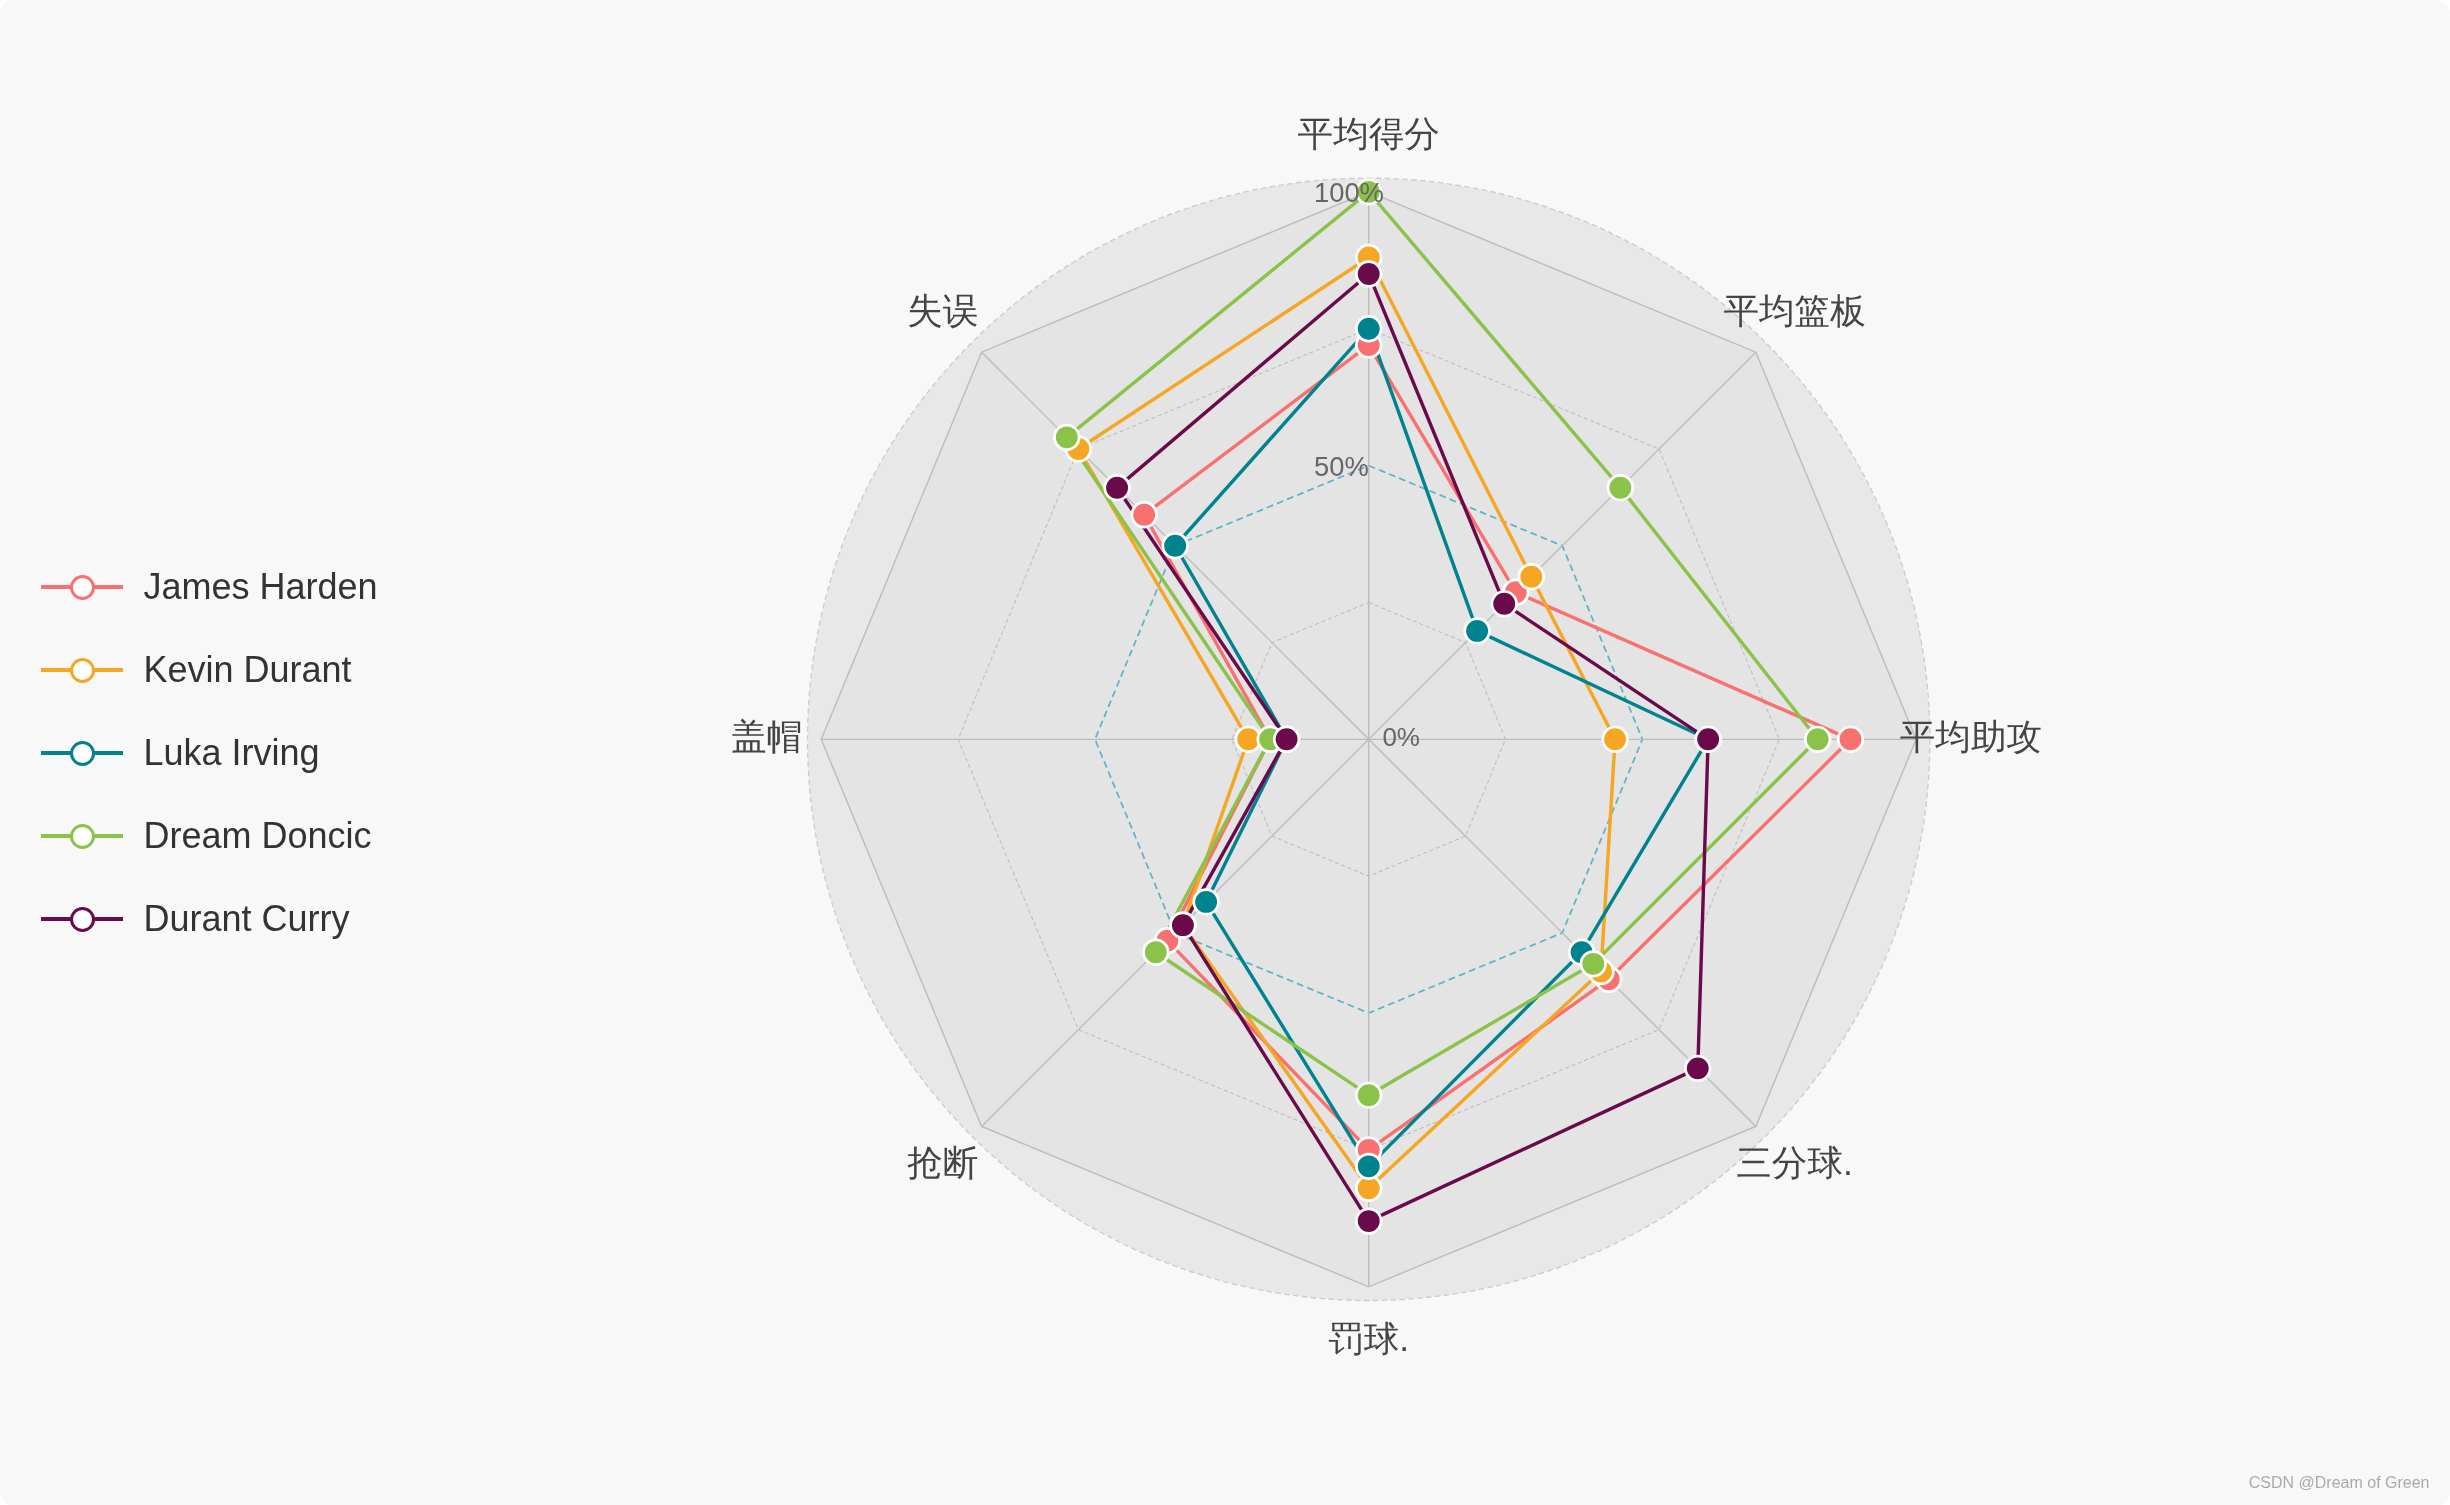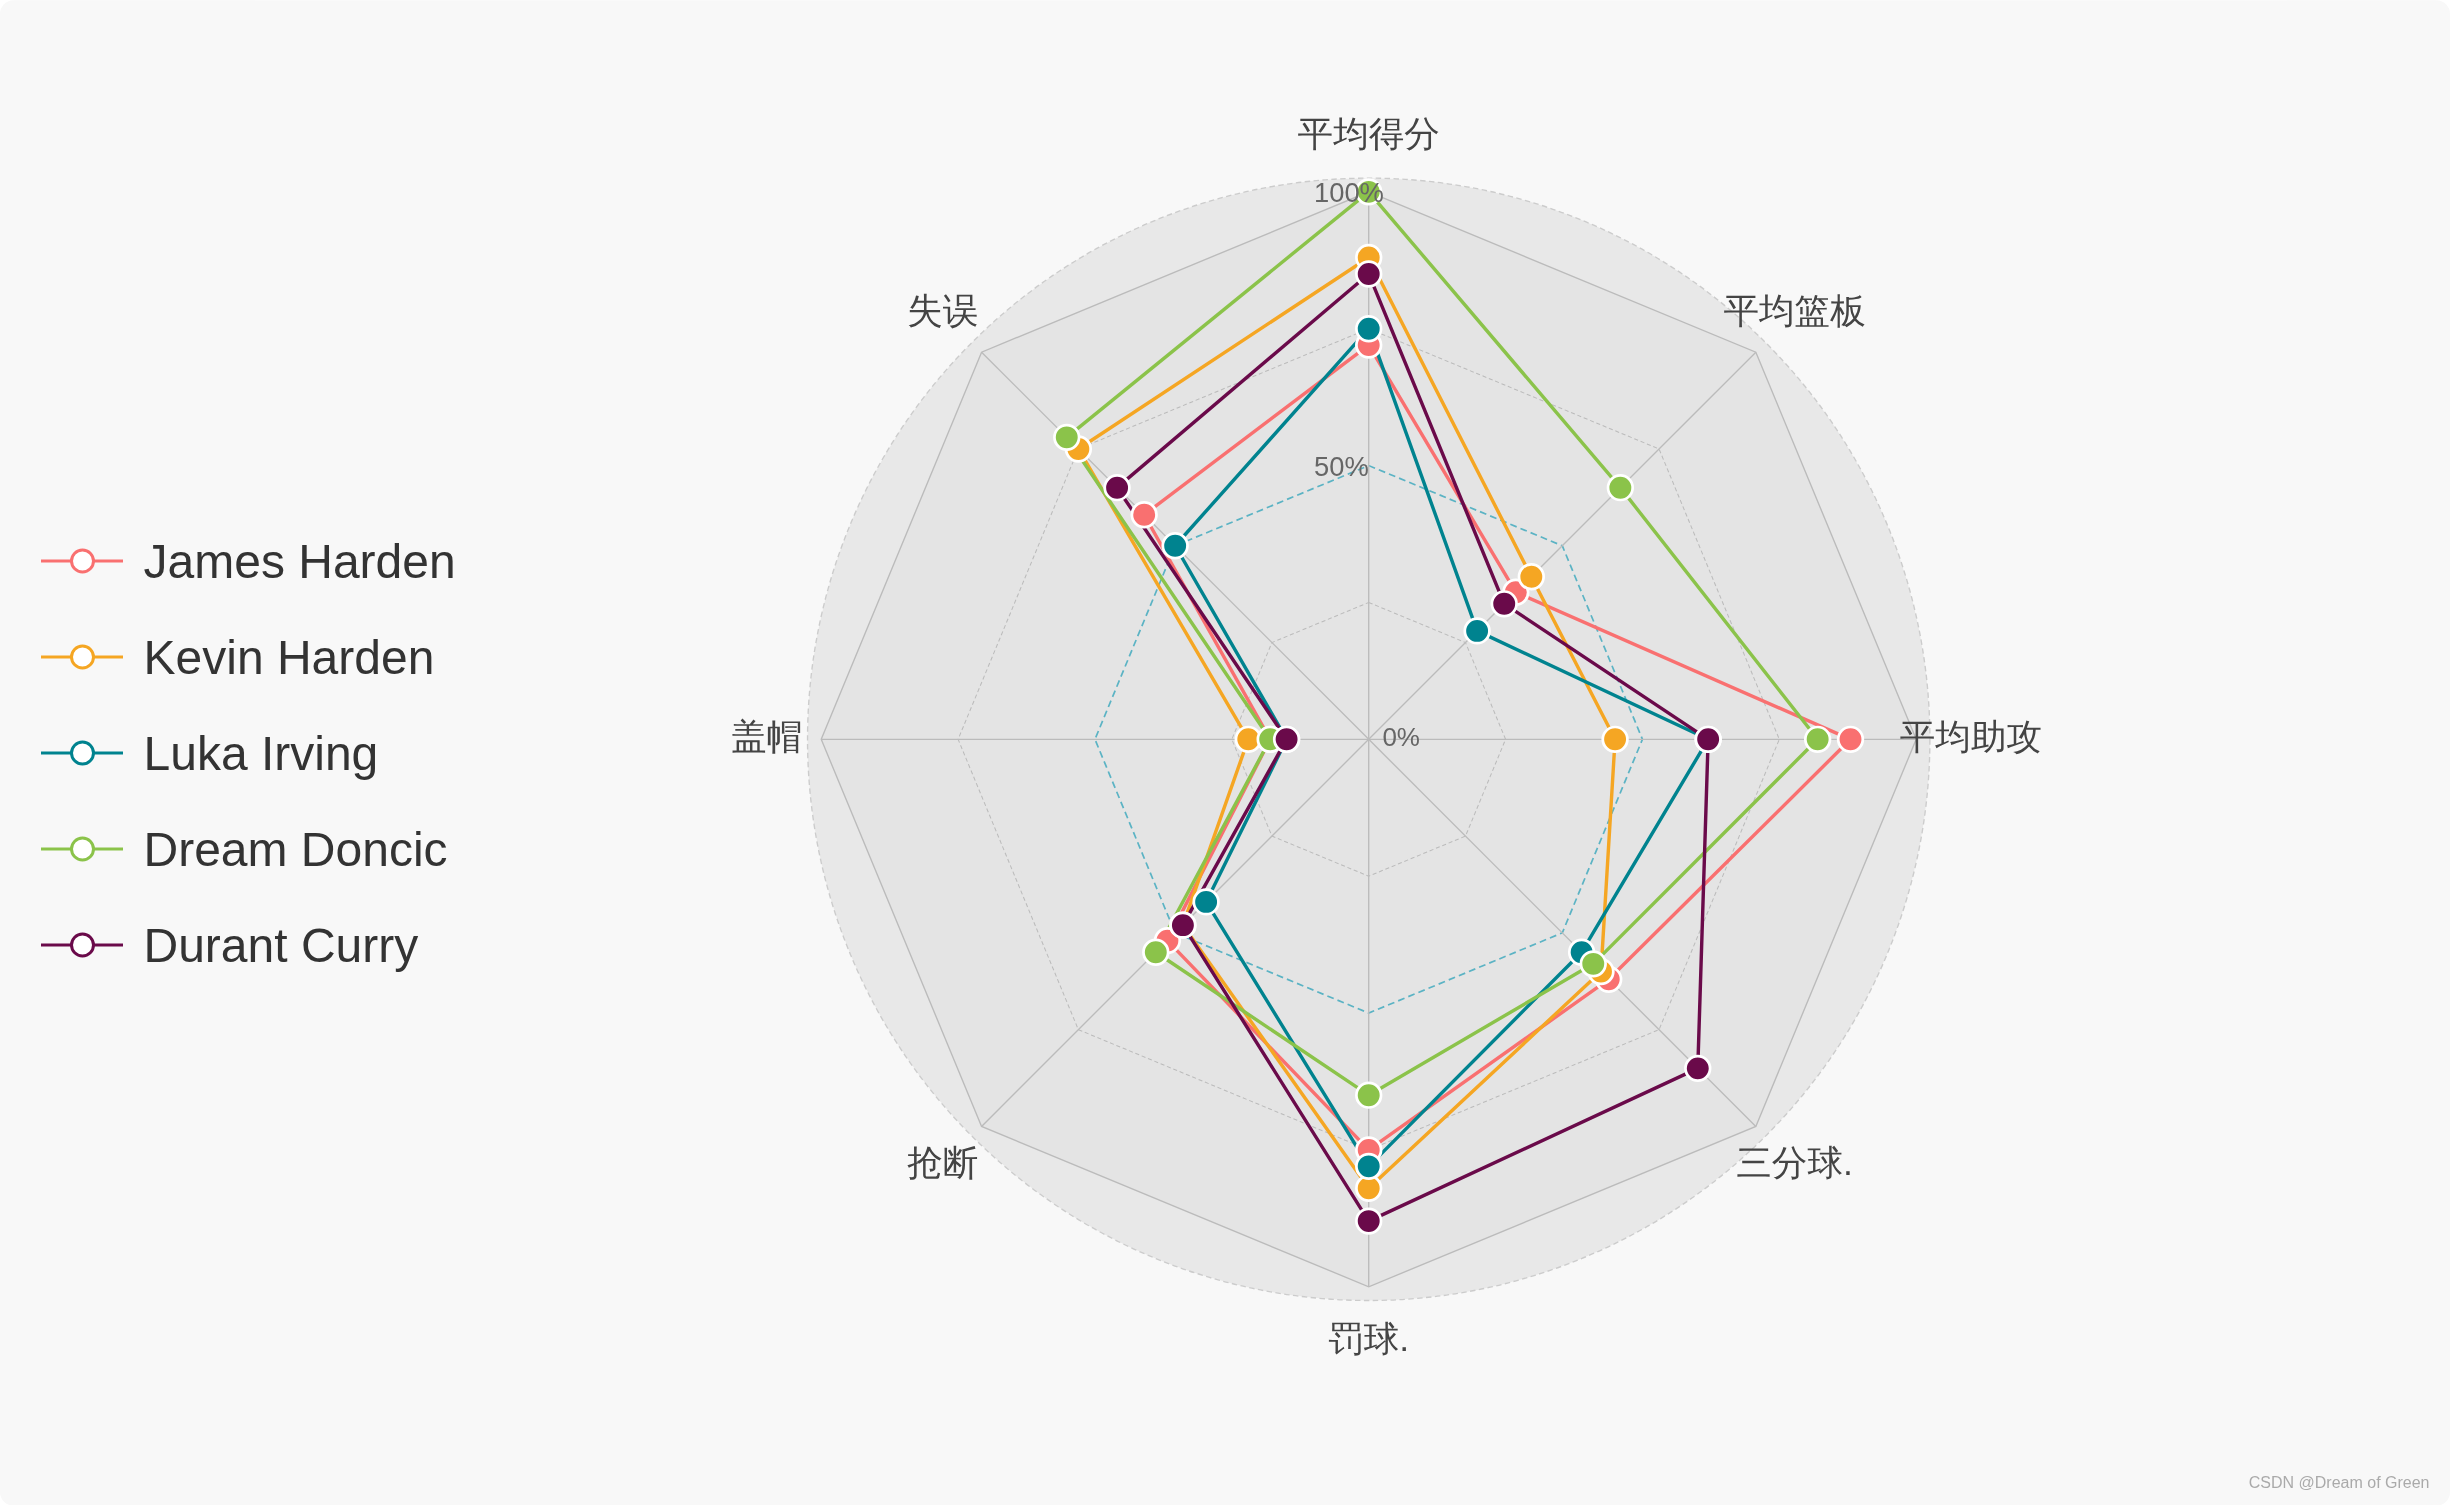--- a/index.html
+++ b/index.html
@@ -50,21 +50,21 @@
     }
     .legend-dot {
       width: 25px;
       height: 25px;
       border-radius: 50%;
       border: 3.4px solid;
       background: #fff;
       flex-shrink: 0;
     }
     .legend-label {
-      font-size: 48px;
+      font-size: 36px;
       color: #333;
       white-space: nowrap;
     }
     .watermark {
       position: absolute;
       bottom: 13.7px;
       right: 20.5px;
       font-size: 16px;
       color: #aaa;
     }
@@ -178,21 +178,21 @@
             <div style="width: 82px; height: 3.4px; background: rgb(249, 112, 112); position: absolute;"></div>
             <div class="legend-dot" style="border-color: rgb(249, 112, 112); background: rgb(255, 255, 255); position: relative; z-index: 1; margin-left: auto; margin-right: auto;"></div>
           </div>
           <span class="legend-label">James Harden</span>
         </div>
         <div class="legend-item">
           <div style="display: flex; align-items: center; width: 82px; position: relative;">
             <div style="width: 82px; height: 3.4px; background: rgb(245, 166, 35); position: absolute;"></div>
             <div class="legend-dot" style="border-color: rgb(245, 166, 35); background: rgb(255, 255, 255); position: relative; z-index: 1; margin-left: auto; margin-right: auto;"></div>
           </div>
-          <span class="legend-label">Kevin Harden</span>
+          <span class="legend-label">Kevin Durant</span>
         </div>
         <div class="legend-item">
           <div style="display: flex; align-items: center; width: 82px; position: relative;">
             <div style="width: 82px; height: 3.4px; background: rgb(0, 131, 143); position: absolute;"></div>
             <div class="legend-dot" style="border-color: rgb(0, 131, 143); background: rgb(255, 255, 255); position: relative; z-index: 1; margin-left: auto; margin-right: auto;"></div>
           </div>
           <span class="legend-label">Luka Irving</span>
         </div>
         <div class="legend-item">
           <div style="display: flex; align-items: center; width: 82px; position: relative;">

